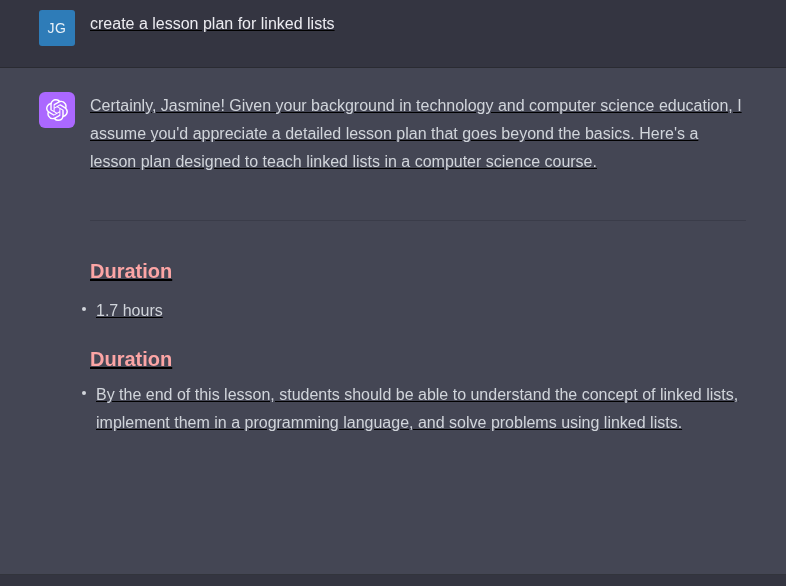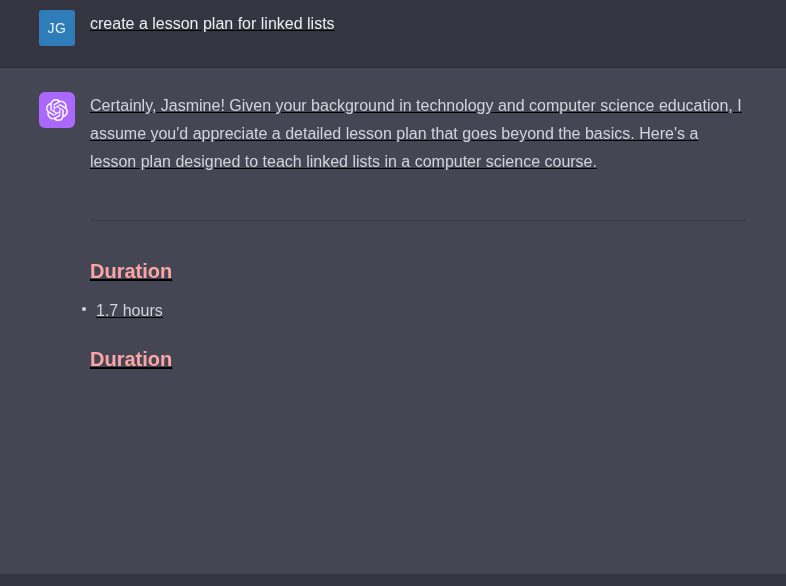--- a/index.html
+++ b/index.html
@@ -131,16 +131,19 @@
     </span>
   </div>
   <div class="content md">
     <p class="intro">Certainly, Jasmine! Given your background in technology and computer science education, I assume you'd appreciate a detailed lesson plan that goes beyond the basics. Here's a lesson plan designed to teach linked lists in a computer science course.</p>
     <hr>
     <h3 class="duration">Duration</h3>
     <ul class="duration-list">
       <li>1.7 hours</li>
     </ul>
     <h3 class="objective">Duration</h3>
+    <ul class="objective-list">
+      <li>By the end of this lesson, students should be able to understand the concept of linked lists, implement them in a programming language, and solve problems using linked lists.</li>
+    </ul>
   </div>
 </div>
 
 <div class="next-strip"></div>
 
 </body></html>

